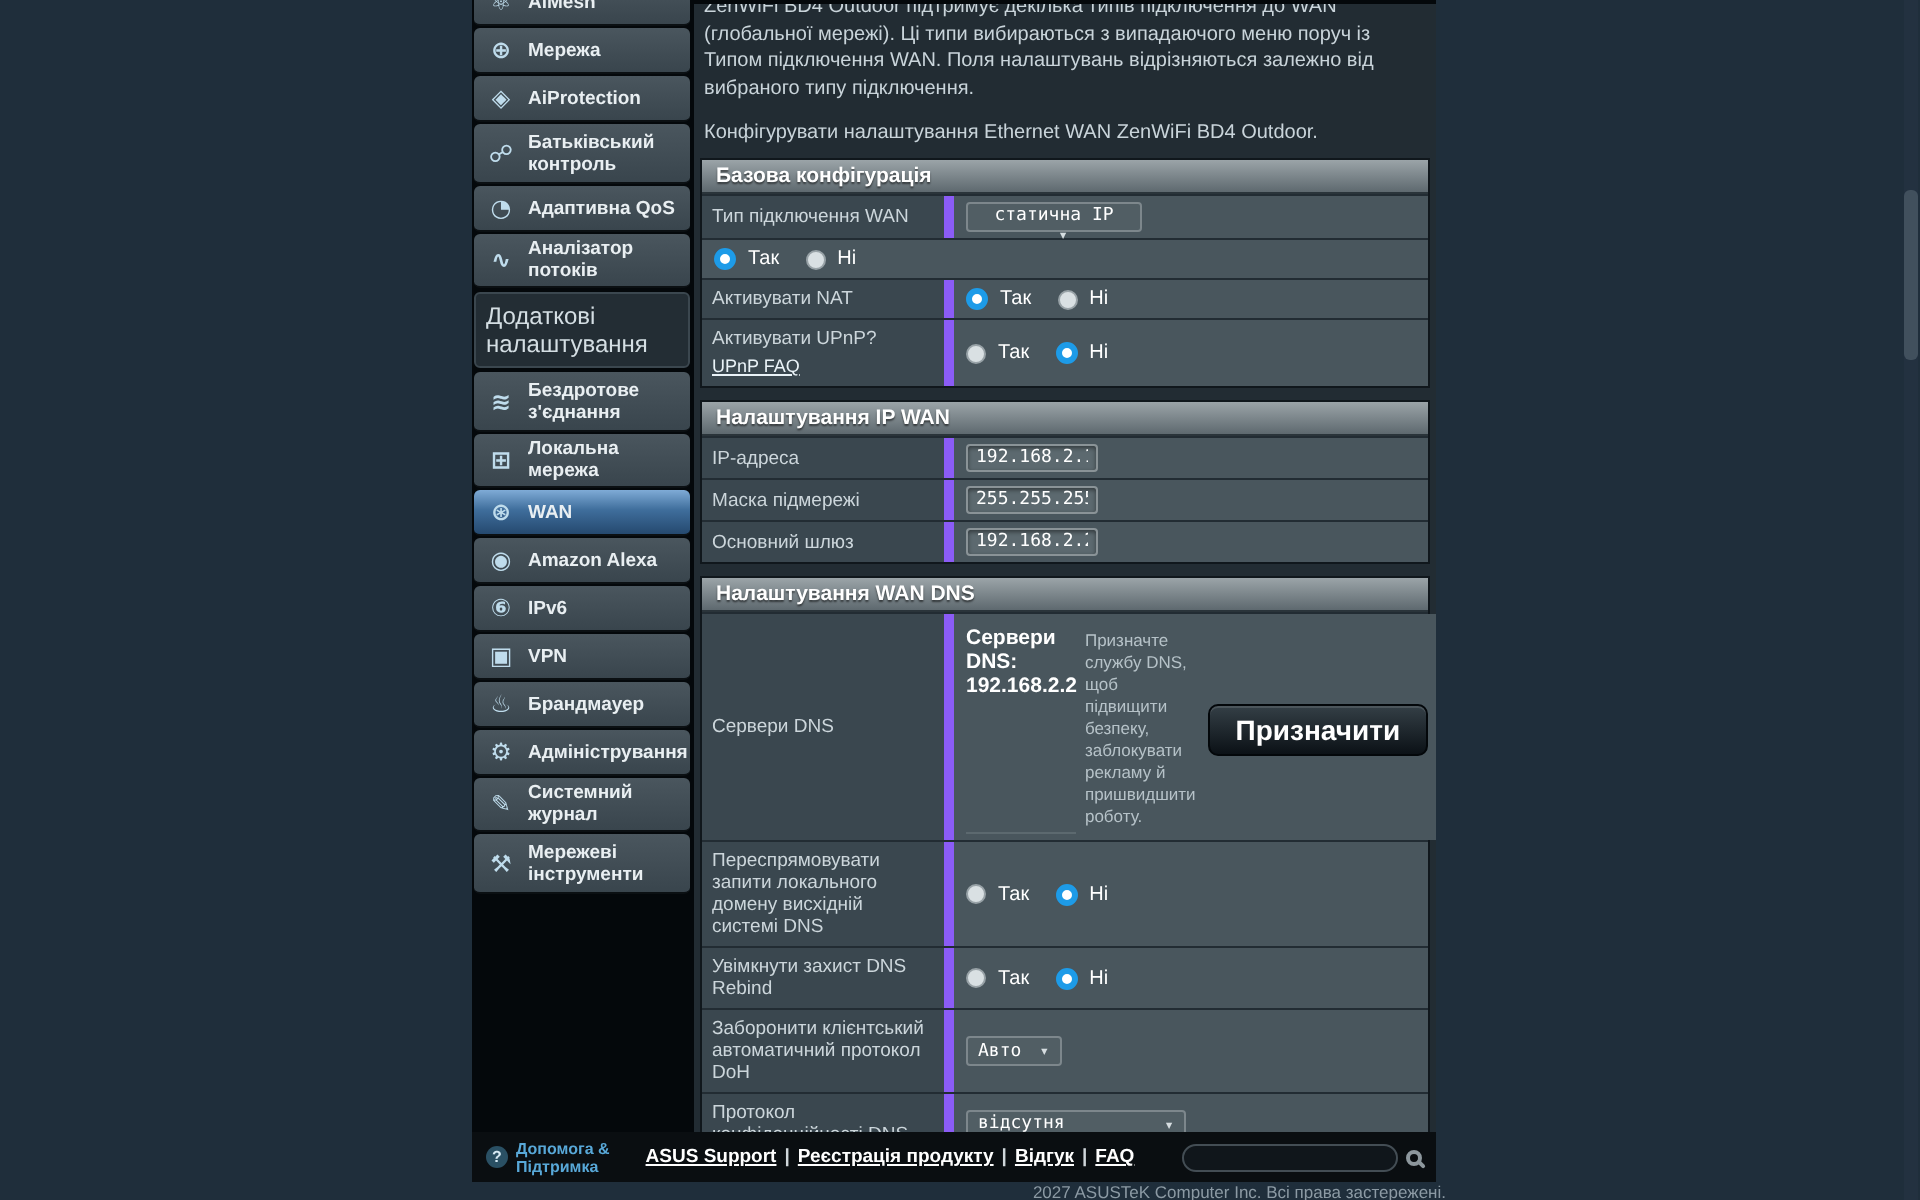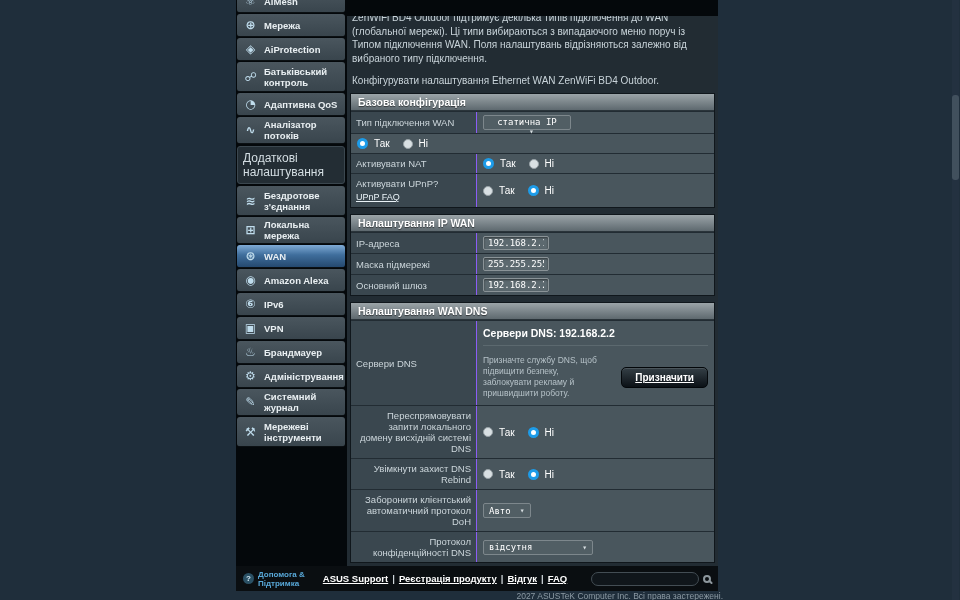--- a/index.html
+++ b/index.html
@@ -15,57 +15,57 @@
                background:linear-gradient(#4a565e,#39454d); border-radius:3px; margin-bottom:1px;
                color:#e9eff2; font-size:9.5px; font-weight:bold; border-bottom:1px solid #0b1013; cursor:pointer; }
   .side-item.two { min-height:30px; }
   .side-item.selected { background:linear-gradient(#7fabd6 0%, #3f6e9c 45%, #25496f 100%); }
   .side-item .ico { width:17px; min-width:17px; text-align:center; font-size:12px; color:#bfdcec;
                     font-family:"DejaVu Sans",sans-serif; }
   .side-header { padding:4px 5px; font-size:12px; color:#d4dee3; background:#232d34;
                  border:1px solid #3b474f; border-radius:3px; margin:2px 0; }
 
   
-  .content { position:absolute; left:111px; top:16px; width:371px; height:566px; overflow:hidden; background:#222c33; }
+  .content { position:absolute; left:111px; top:2px; width:371px; height:566px; overflow:hidden; background:#222c33; }
   .descwrap { overflow:hidden; padding:0 5px; }
   .desc { margin-top:-5px; color:#c9d4da; font-size:10px; line-height:13.5px; }
   .desc2 { margin-top:9px; color:#c9d4da; font-size:10px; line-height:13px; padding:0 5px; }
 
   .section { margin:6px 3px 0; border:1px solid #10171c; }
   .sec-head { background:linear-gradient(#9ba4a8,#5e696f); color:#fff; font-weight:bold; font-size:10.5px;
               padding:2px 7px; text-shadow:0 1px 1px rgba(0,0,0,.55); border-bottom:1px solid #2a343a; }
   .row { display:flex; align-items:stretch; border-top:1px solid #222c33; }
   .row:first-of-type { border-top:none; }
   .lbl { width:126px; min-width:126px; background:#3a474f; color:#ccd6db; font-size:9.5px; line-height:11px;
          padding:4px 5px; display:flex; align-items:center; flex-wrap:wrap; gap:3px;
-         border-right:1px solid #8b5cf6;text-align:right; }
+         border-right:5px solid #8b5cf6; }
   .val { flex:1; background:#49565d; padding:3px 6px; min-height:19px;
          display:flex; align-items:center; gap:4px; color:#fff; font-size:10px; }
-  .val.col { flex-direction:column; align-items:stretch; }
+  .val.col { flex-direction:row; align-items:stretch; }
 
   .faq-link { color:#eaf3f8; text-decoration:underline; font-size:9px; cursor:pointer; }
 
   .rad { width:10px; height:10px; min-width:10px; border-radius:50%; cursor:pointer; }
   .rad.on  { width:11px; height:11px; min-width:11px; background:#fff; border:3px solid #1d9be8; }
   .rad.off { background:#d9e0e3; border:1px solid #98a2a7; }
   .rlbl { margin-right:9px; margin-left:2px; font-size:10px; color:#fff; }
 
   .select { display:inline-flex; align-items:center; justify-content:space-between; background:#515e64;
             border:1px solid #7d878c; border-radius:2px; padding:1px 5px; height:15px;
             font-family:"DejaVu Sans Mono",monospace; font-size:9px; color:#fff; cursor:pointer; }
   .select .arrow { font-size:8px; color:#d6dde0; margin-left:9px; }
   .w-wan { min-width:88px;flex-direction:column; } .w-auto { min-width:40px; } .w-priv { min-width:110px; }
 
   .inp { background:#5c696f; border:1px solid #8a9397; box-shadow:inset 0 1px 2px rgba(0,0,0,.45);
          color:#fff; font-family:"DejaVu Sans Mono",monospace; font-size:9px; height:14px;
          padding:0 4px; border-radius:2px; width:66px; }
 
   .btn { background:linear-gradient(#343f46,#0b1116); border:1px solid #03070a; border-radius:5px;
-         color:#fff; font-weight:bold; font-size:10px; padding:4px 13px; cursor:pointer;
-         font-family:"Liberation Sans",sans-serif; box-shadow:inset 0 1px 0 rgba(255,255,255,.12);text-decoration:underline; }
+         color:#fff; font-weight:bold; font-size:14px; padding:4px 13px; cursor:pointer;
+         font-family:"Liberation Sans",sans-serif; box-shadow:inset 0 1px 0 rgba(255,255,255,.12); }
 
   .dns-top { font-weight:bold; font-size:10.5px; color:#fff; padding:3px 0 6px; border-bottom:1px solid #5c696f; }
   .dns-bottom { display:flex; align-items:center; padding:5px 0 3px; gap:6px; }
   .dns-hint { flex:1; color:#b6c2c8; font-size:8.5px; line-height:11px; }
 
   
   .footbar { position:absolute; left:0; bottom:0; width:100%; height:25px; background:#0a0e11;
              display:flex; align-items:center; padding:0 7px; gap:8px; }
   .help { display:flex; align-items:center; gap:4px; color:#58a8d8; font-size:8px; line-height:9px;
           font-weight:bold; cursor:pointer; }

